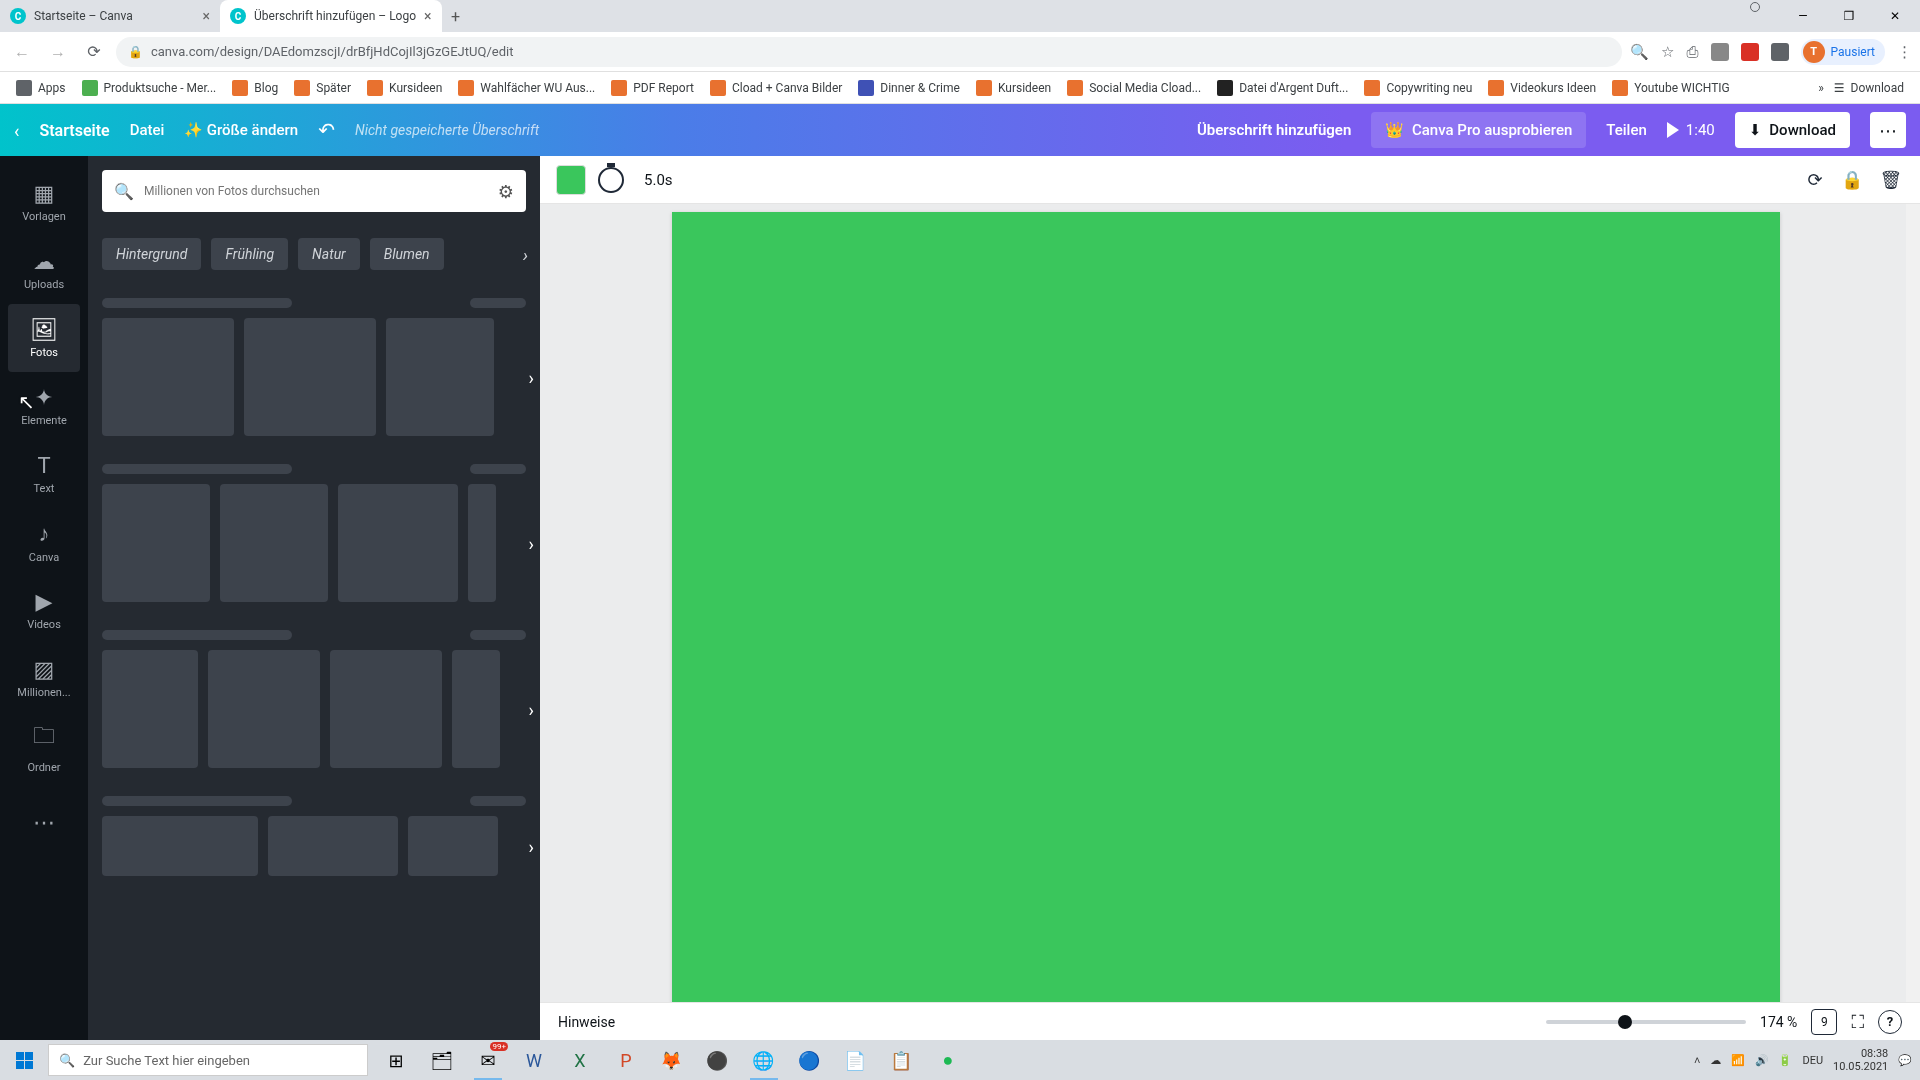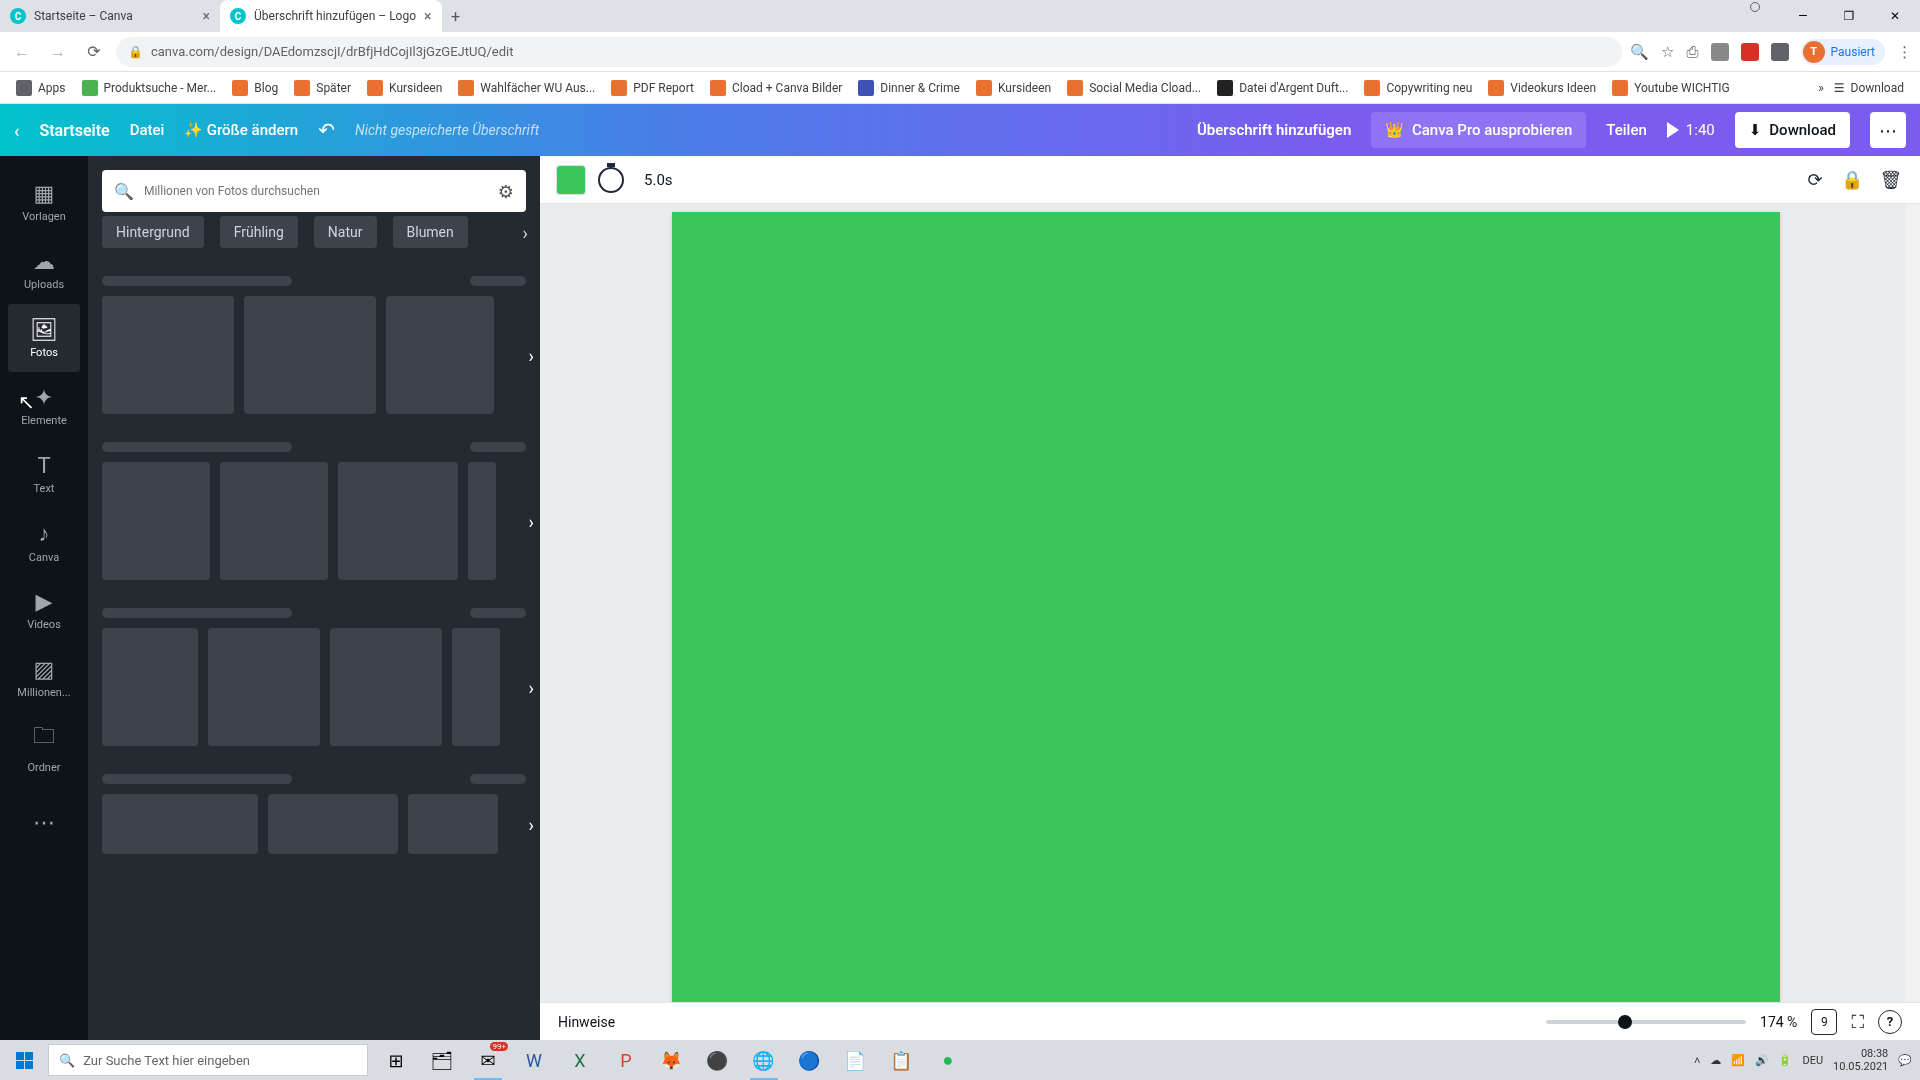--- a/index.html
+++ b/index.html
@@ -58,21 +58,21 @@
 .rail-item { width: 72px; height: 68px; display: flex; flex-direction: column; align-items: center; justify-content: center; gap: 4px; border-radius: 4px; cursor: pointer; text-align: center; }
 .rail-item.active { background: #252a31; color: #fff; }
 .rail-icon { font-size: 22px; }
 .rail-more { margin-top: 8px; }
 
 
 .side { width: 452px; background: #252a31; display: flex; flex-direction: column; padding: 14px 14px 0 14px; position: relative; }
 .search-wrap { background: #fff; border-radius: 4px; height: 42px; display: flex; align-items: center; padding: 0 12px; gap: 10px; color: #666; }
 .search-wrap input { flex: 1; border: none; outline: none; font-size: 12px; background: transparent; }
 .sliders-icon { font-size: 18px; color: #555; }
-.chips { display: flex; gap: 16px; margin-top: 4px; position: relative; align-items: center; }
+.chips { display: flex; gap: 10px; margin-top: 26px; position: relative; align-items: center; font-style: italic; }
 .chip { background: #3d434c; color: #d0d4d9; padding: 8px 14px; border-radius: 4px; font-size: 14px; white-space: nowrap; cursor: pointer; }
 .chip-next { position: absolute; right: -6px; color: #d0d4d9; font-size: 18px; background: linear-gradient(90deg, rgba(37,42,49,0) 0%, #252a31 40%); padding: 8px 4px 8px 20px; }
 
 .sk-section { margin-top: 28px; }
 .sk-head { display: flex; align-items: center; gap: 12px; margin-bottom: 10px; }
 .sk-bar { height: 10px; border-radius: 5px; background: #3d434c; }
 .sk-row { display: flex; gap: 10px; position: relative; align-items: center; }
 .sk-thumb { background: #3d434c; border-radius: 4px; }
 .row-next { position: absolute; right: -8px; color: #fff; font-size: 18px; z-index: 2; }
 

